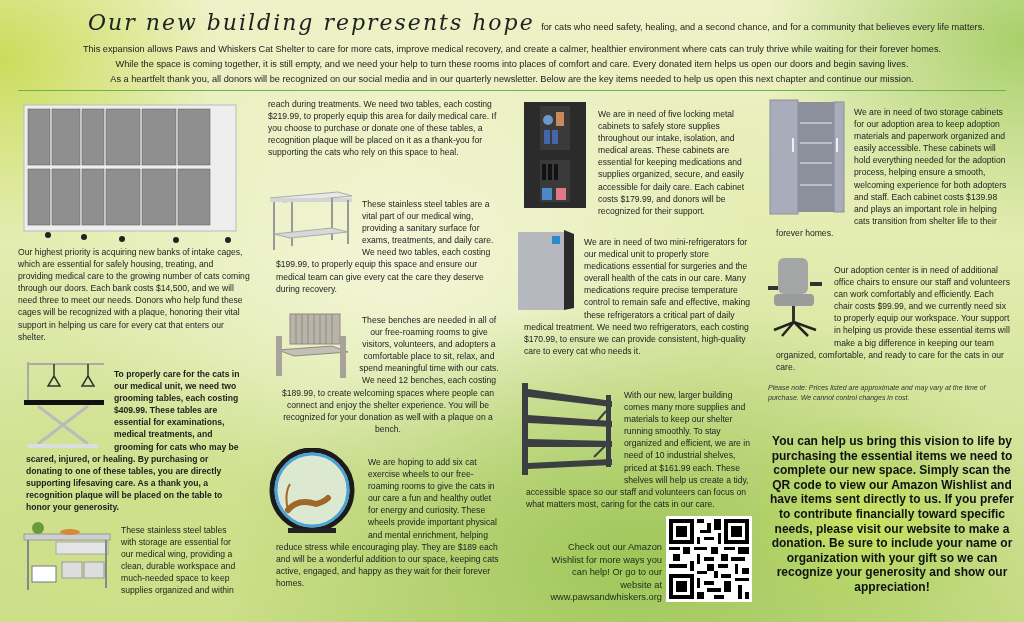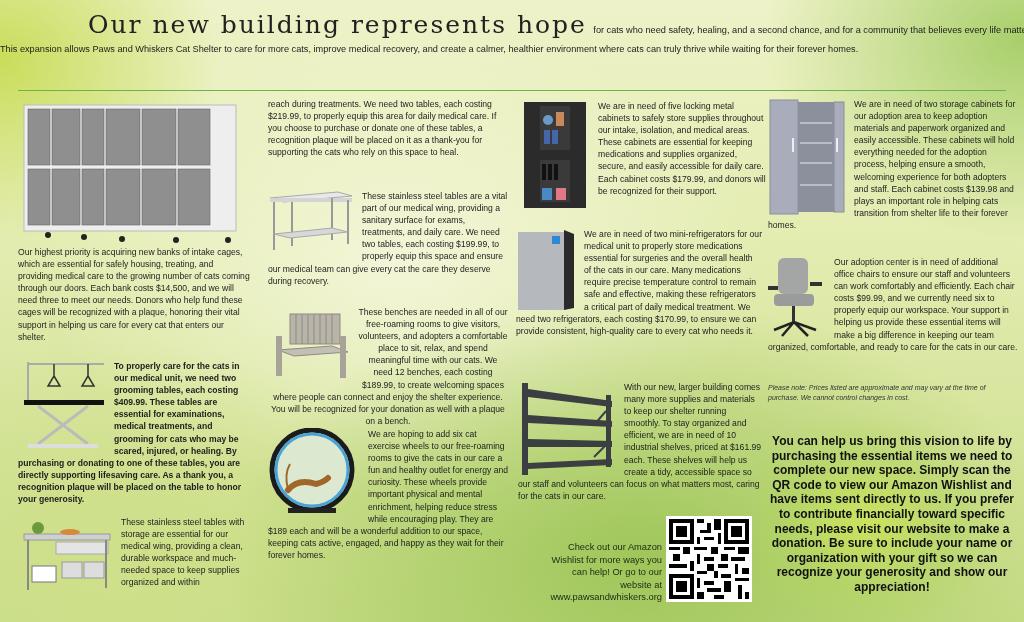--- a/index.html
+++ b/index.html
@@ -8,27 +8,27 @@
     background:
       radial-gradient(ellipse 220px 180px at 0px 60px, #c9dd5a 0%, rgba(201,221,90,0) 100%),
       radial-gradient(ellipse 260px 200px at 1024px 40px, #a8cf6a 0%, rgba(168,207,106,0) 100%),
       radial-gradient(ellipse 420px 260px at 640px 560px, #9fc65a 0%, rgba(159,198,90,0) 100%),
       radial-gradient(ellipse 300px 220px at 120px 560px, #cfe08a 0%, rgba(207,224,138,0) 100%),
       radial-gradient(ellipse 360px 240px at 400px 260px, #f3f6d8 0%, rgba(243,246,216,0) 100%),
       linear-gradient(180deg,#eef2c8 0%, #e3ecb0 40%, #c7dc86 100%);
   }
   .header{position:absolute;left:0;top:0;width:1024px;height:90px;text-align:center;}
   .title-line{position:absolute;top:10px;left:88px;width:900px;text-align:left;white-space:nowrap;}
-  .script-title{font-family:"DejaVu Serif",serif;font-size:25px;letter-spacing:2px;color:#222;font-weight:normal;}
+  .script-title{font-family:"DejaVu Serif",serif;font-style:italic;font-size:22px;letter-spacing:2px;color:#222;font-weight:normal;}
   .title-rest{font-size:9.2px;margin-left:2px;}
-  .hline{position:absolute;left:0;width:828px;text-align:center;font-size:9.2px;white-space:nowrap;}
+  .hline{position:absolute;left:0;width:1024px;text-align:center;font-size:9.2px;white-space:nowrap;}
   .rule{position:absolute;left:18px;top:90px;width:988px;height:1px;background:#6db24a;}
 
   .block{position:absolute;font-size:8.6px;line-height:12.1px;}
-  .block p{margin:0;}
+  .block p{margin:8px;}
   .img{position:absolute;}
   .fl{float:left;margin-right:8px;}
 
   
   .qr{position:absolute;left:666px;top:516px;width:86px;height:86px;background:#fff;padding:0;}
   .qr svg{width:86px;height:86px;display:block;}
 
   .wish{position:absolute;left:520px;top:541px;width:142px;text-align:right;font-weight:normal;font-size:9.3px;line-height:12.5px;color:#1d2a14;}
   .cta-bg{position:absolute;left:760px;top:420px;width:264px;height:202px;
      background:radial-gradient(ellipse 140px 110px at 40% 50%, rgba(205,230,90,0.85) 0%, rgba(180,215,90,0.4) 60%, rgba(220,235,190,0) 100%);}
@@ -37,20 +37,22 @@
 </style>
 </head>
 <body>
 
 <div class="header">
   <div class="title-line">
     <span class="script-title">Our new building represents hope</span>
     <span class="title-rest">for cats who need safety, healing, and a second chance, and for a community that believes every life matters.</span>
   </div>
   <div class="hline" style="top:44px">This expansion allows Paws and Whiskers Cat Shelter to care for more cats, improve medical recovery, and create a calmer, healthier environment where cats can truly thrive while waiting for their forever homes.</div>
+  <div class="hline" style="top:59px">While the space is coming together, it is still empty, and we need your help to turn these rooms into places of comfort and care. Every donated item helps us open our doors and begin saving lives.</div>
+  <div class="hline" style="top:74px">As a heartfelt thank you, all donors will be recognized on our social media and in our quarterly newsletter. Below are the key items needed to help us open this next chapter and continue our mission.</div>
 </div>
 <div class="rule"></div>
 
 <div class="img" style="left:18px;top:103px;width:225px;height:140px;">
   <svg width="225" height="140" viewBox="0 0 225 140">
     <rect x="6" y="2" width="212" height="126" fill="#eeeeee" stroke="#bbb"></rect>
     <g fill="#8f8f8f" stroke="#666" stroke-width="0.6">
       <rect x="10" y="6" width="22" height="56"></rect>
         <rect x="34" y="6" width="28" height="56"></rect>
         <rect x="64" y="6" width="22" height="56"></rect>
@@ -138,21 +140,21 @@
           <line x1="64" y1="8" x2="64" y2="38"></line>
         </g>
       <polygon points="10,44 64,40 80,46 26,50" fill="#c4bfb5" stroke="#8f8a80"></polygon>
       <rect x="8" y="30" width="6" height="40" fill="#a8a398"></rect>
         <rect x="72" y="30" width="6" height="42" fill="#a8a398"></rect>
     </svg>
   </div>
   <p>These benches are needed in all of our free-roaming rooms to give visitors, volunteers, and adopters a comfortable place to sit, relax, and spend meaningful time with our cats. We need 12 benches, each costing $189.99, to create welcoming spaces where people can connect and enjoy the shelter experience. You will be recognized for your donation as well with a plaque on a bench.</p>
 </div>
 
-<div class="block" style="left:268px;top:428px;width:240px;">
+<div class="block" style="left:268px;top:448px;width:240px;">
   <div class="fl" style="width:92px;height:90px;">
     <svg width="92" height="90" viewBox="0 0 92 90">
       <circle cx="44" cy="42" r="40" fill="none" stroke="#1b1b1b" stroke-width="5"></circle>
       <circle cx="44" cy="42" r="36" fill="#dce8d0" stroke="#4aa3d8" stroke-width="3"></circle>
       <path d="M20 62 Q30 50 48 56 Q56 54 60 50" stroke="#a0672a" stroke-width="6" fill="none" stroke-linecap="round"></path>
       <path d="M20 62 Q16 46 22 36" stroke="#a0672a" stroke-width="2" fill="none"></path>
       <rect x="20" y="80" width="48" height="5" fill="#222"></rect>
     </svg>
   </div>
   <p>We are hoping to add six cat exercise wheels to our free-roaming rooms to give the cats in our care a fun and healthy outlet for energy and curiosity. These wheels provide important physical and mental enrichment, helping reduce stress while encouraging play. They are $189 each and will be a wonderful addition to our space, keeping cats active, engaged, and happy as they wait for their forever homes.</p>

